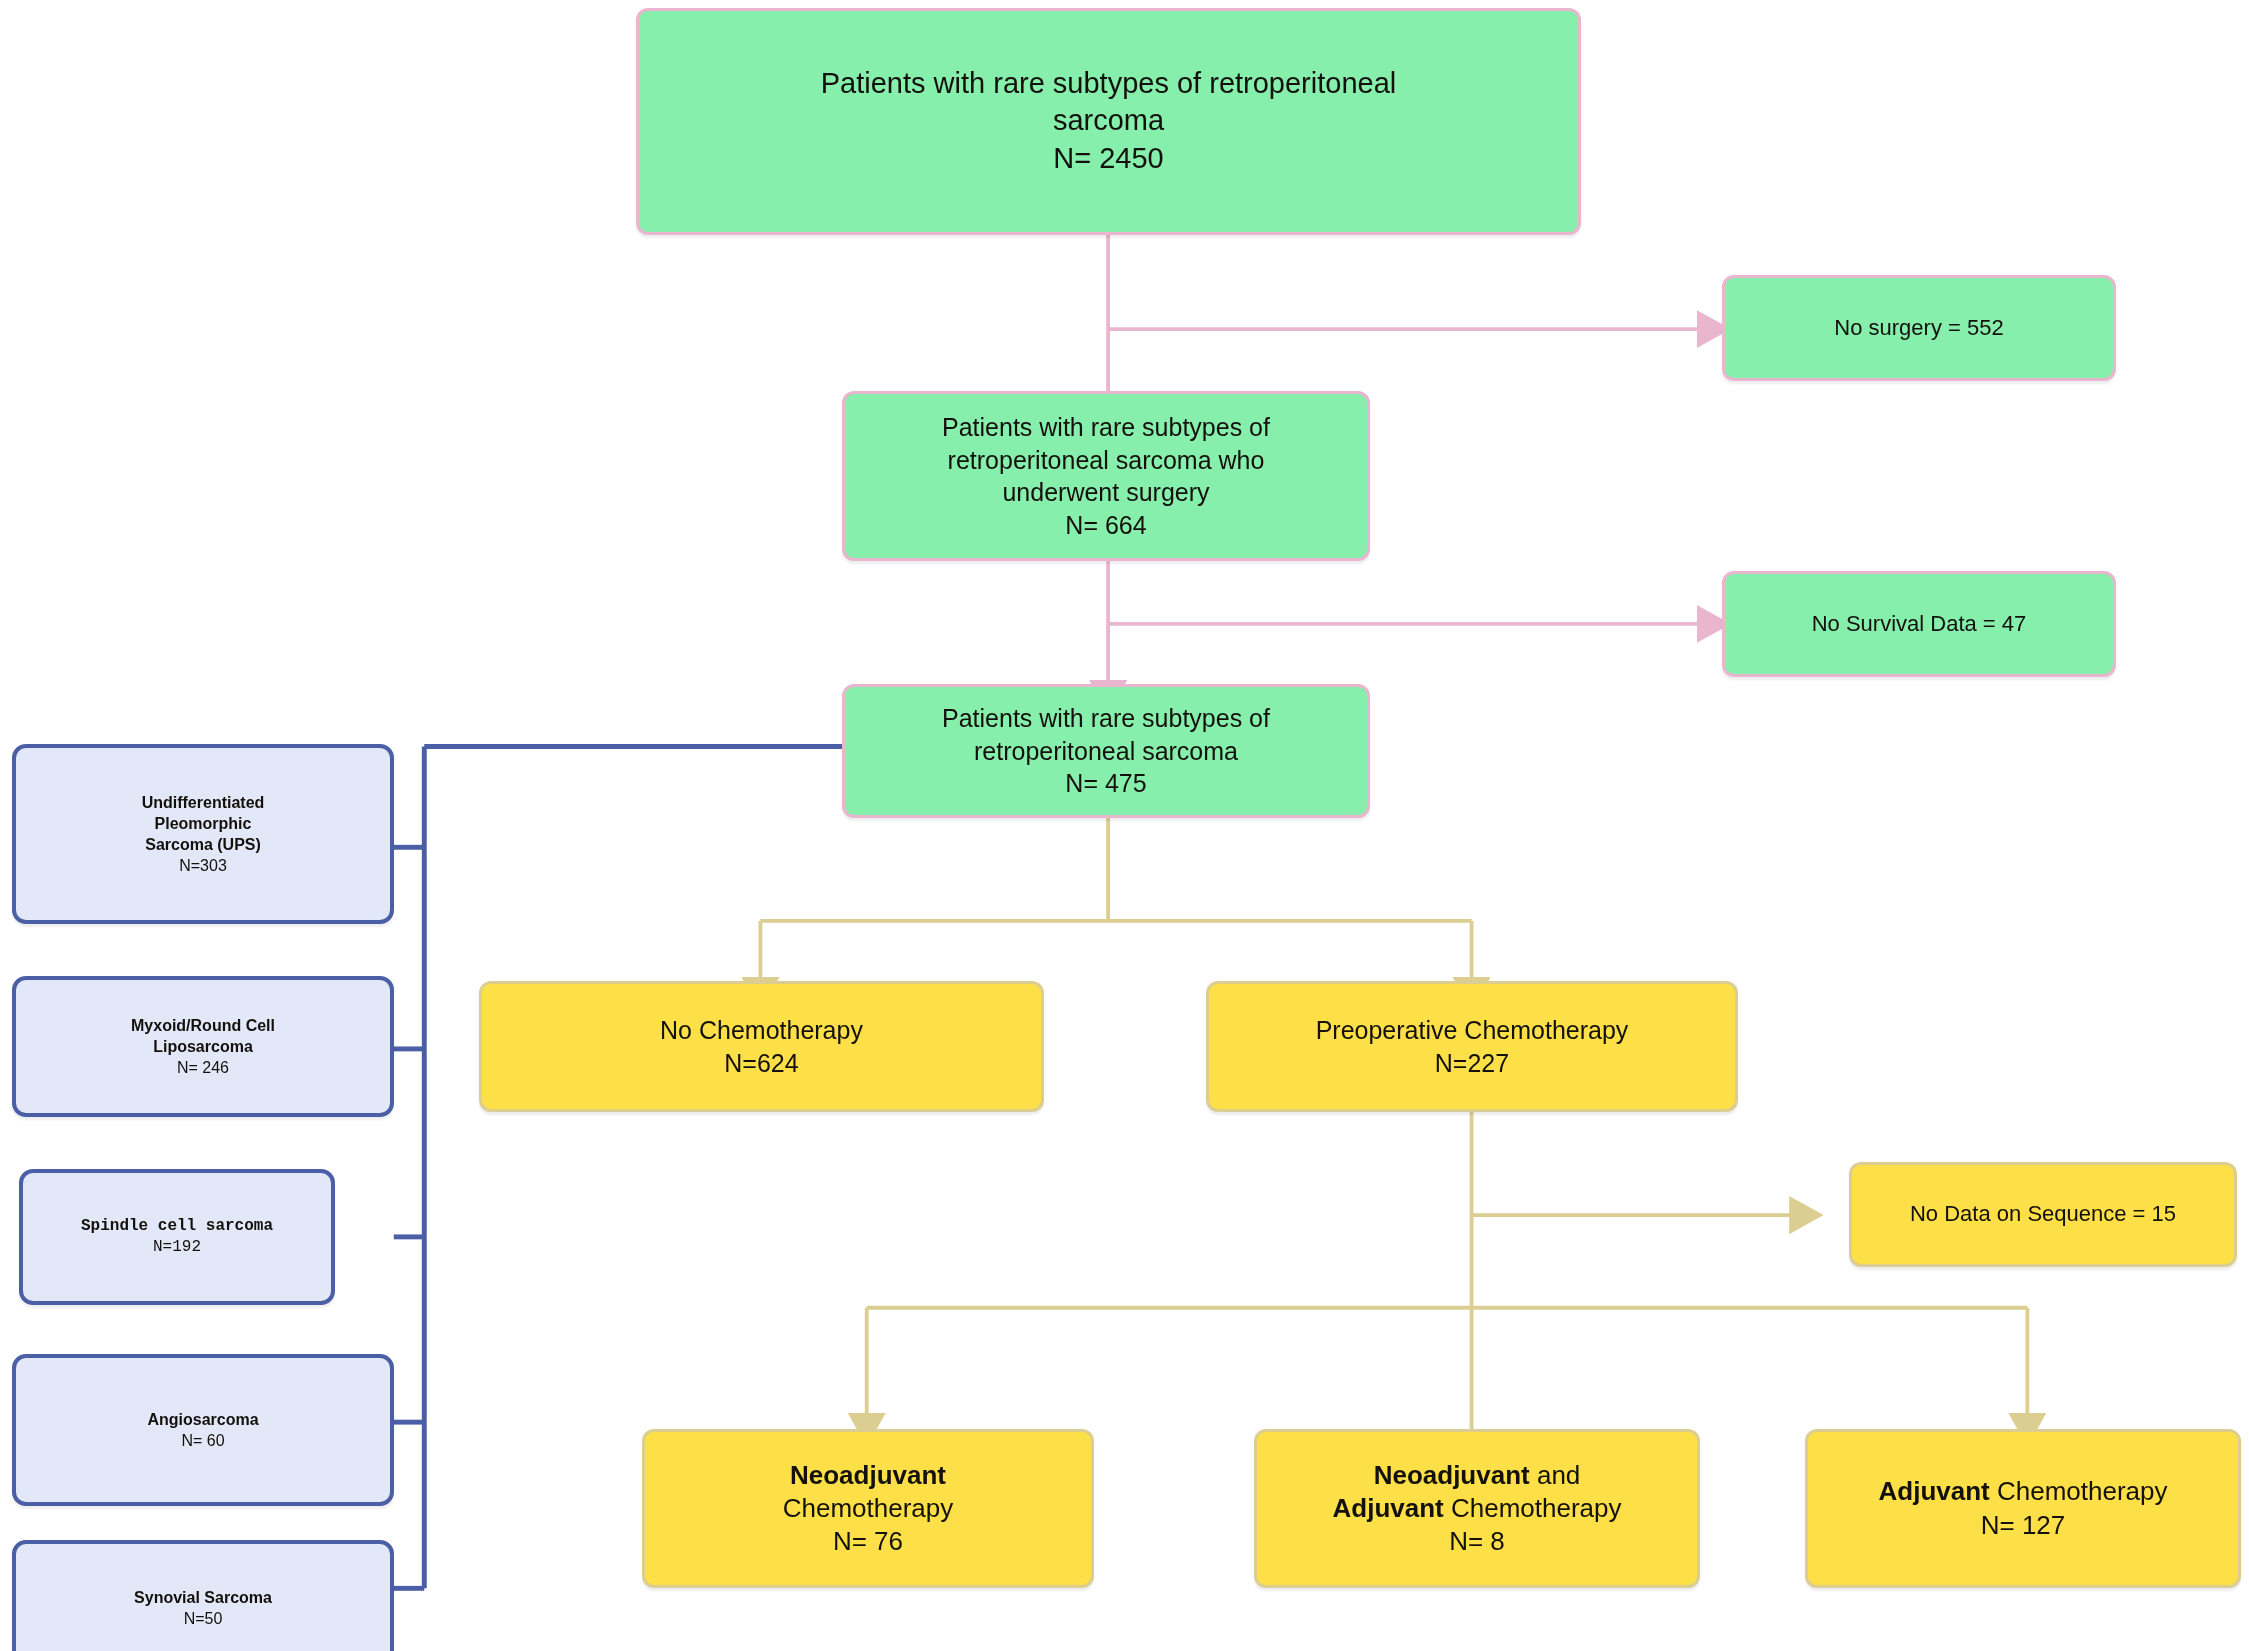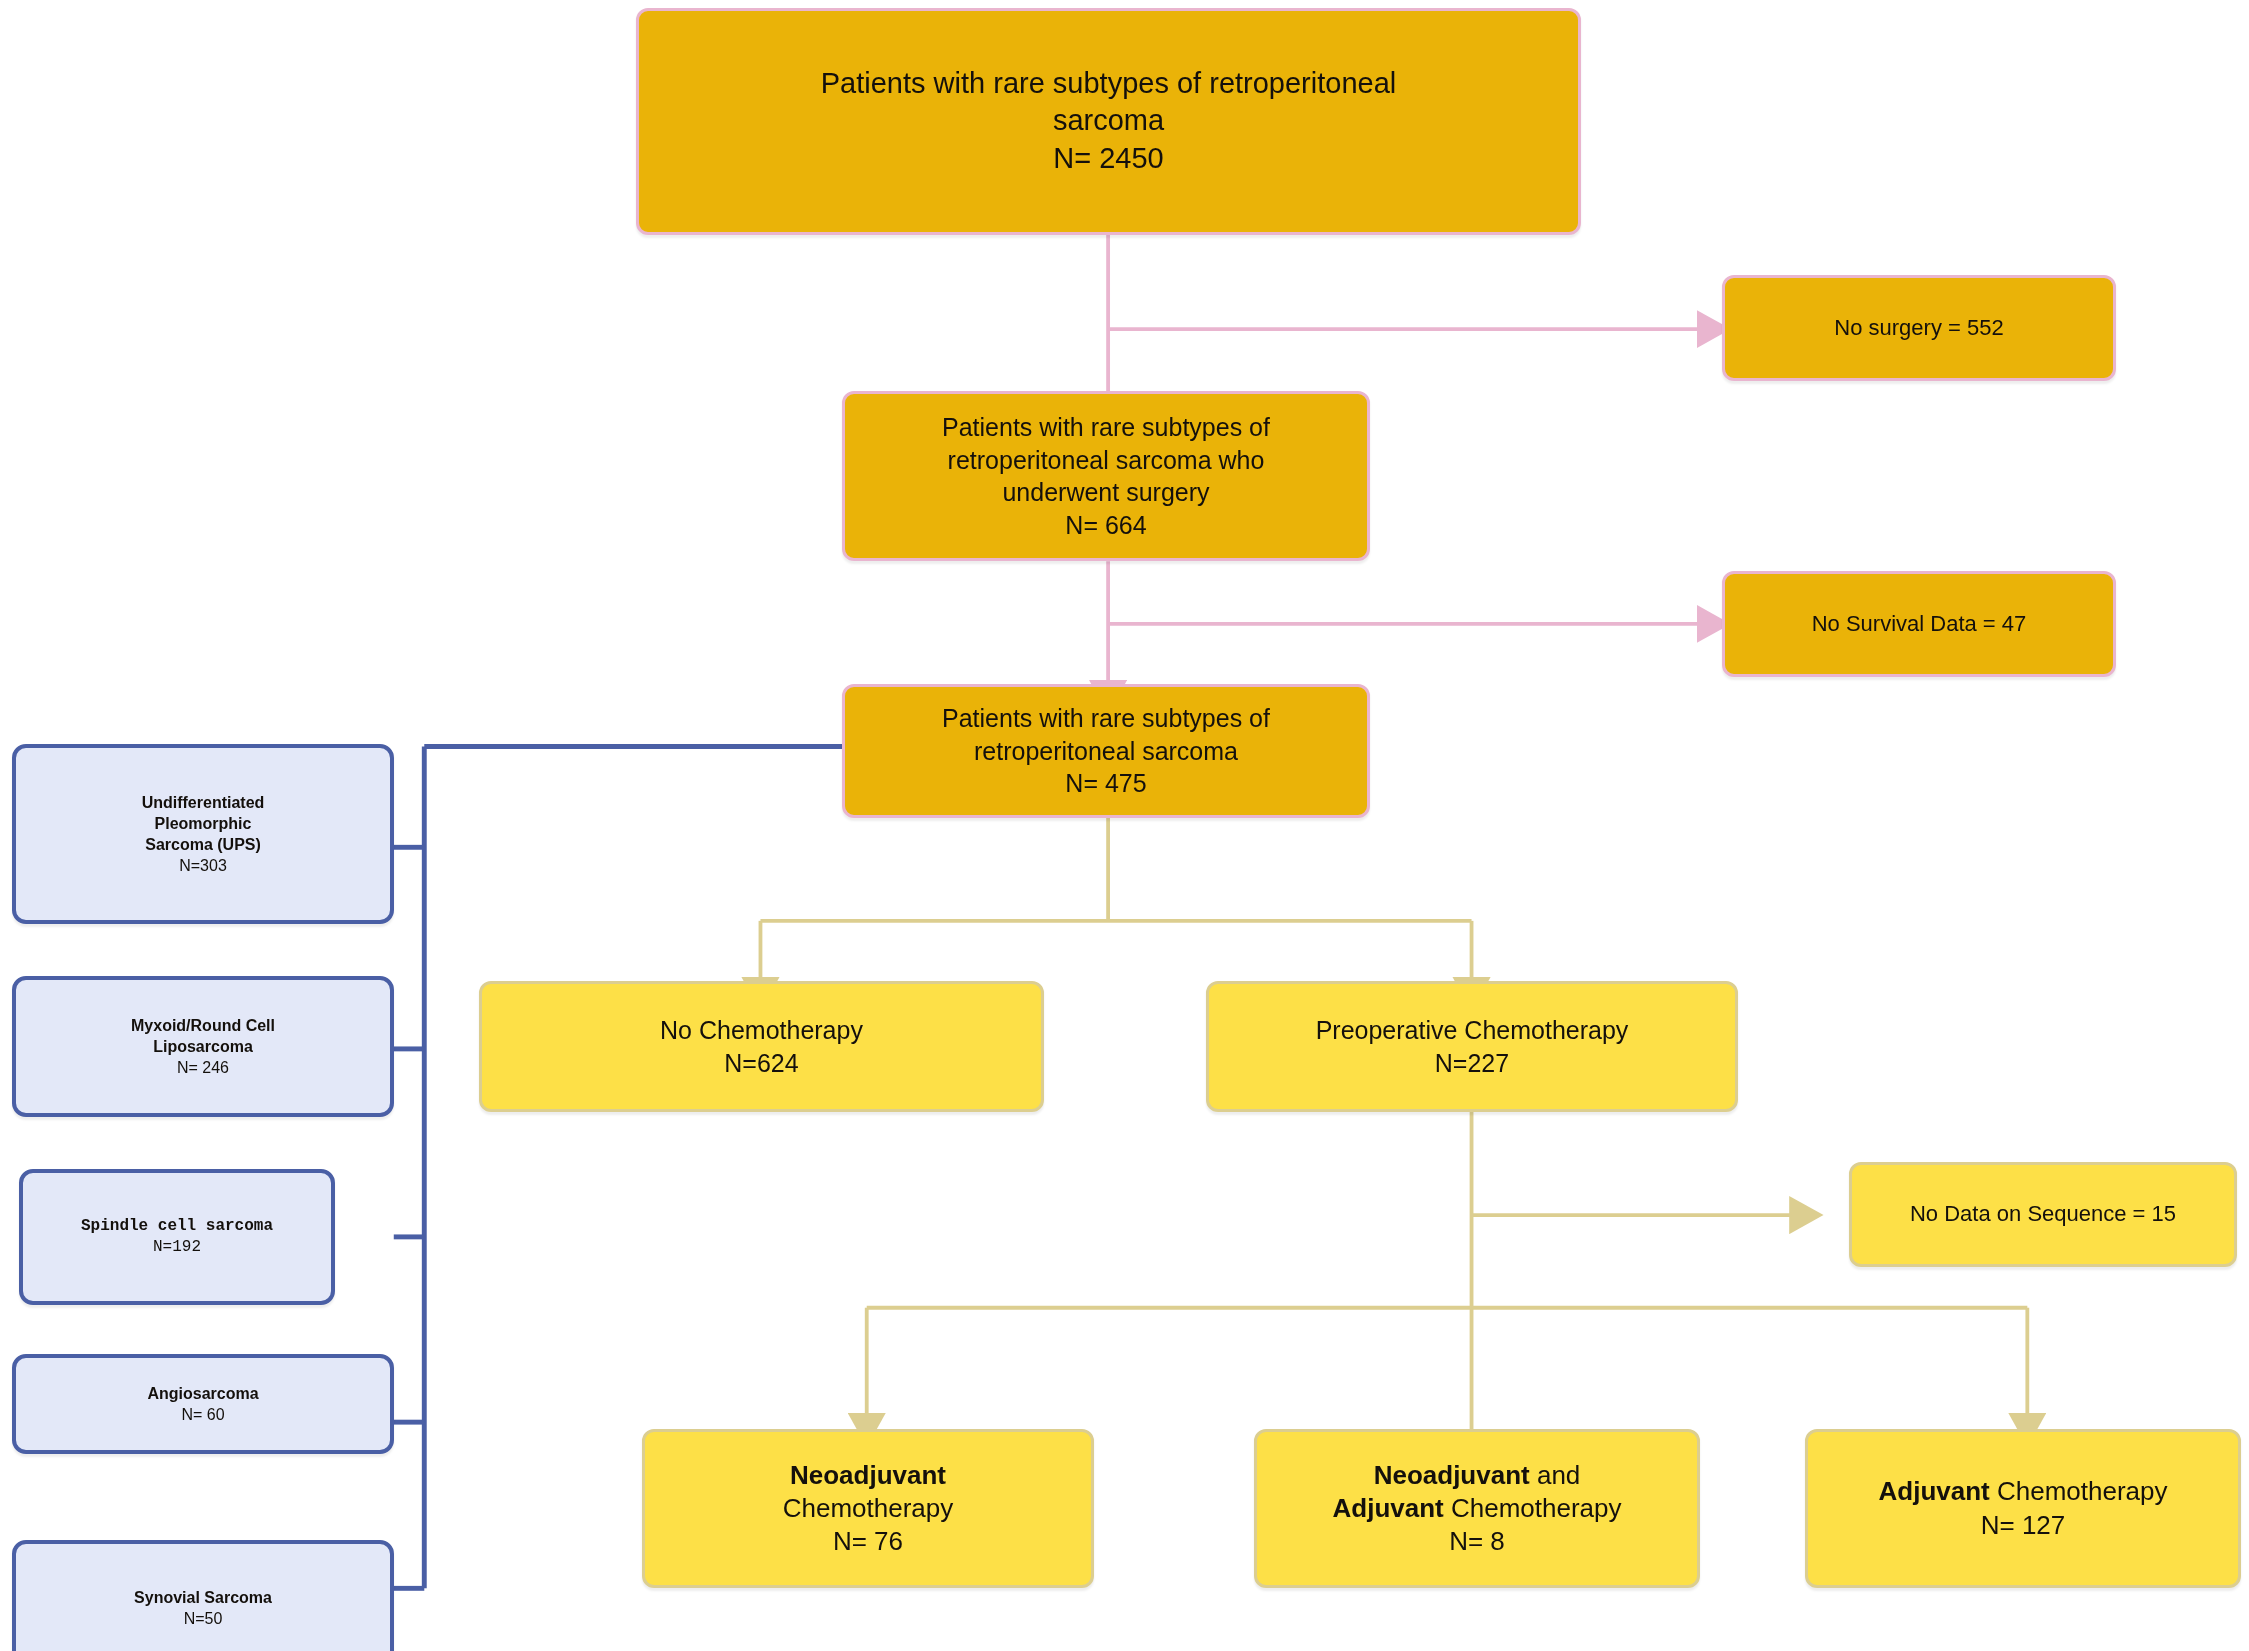--- a/index.html
+++ b/index.html
@@ -17,21 +17,21 @@
     display:flex;
     flex-direction:column;
     align-items:center;
     justify-content:center;
     text-align:center;
     border-radius:12px;
     color:#14100c;
   }
   .node .line{display:block;width:100%;}
   .pink{
-    background:#eab308;
+    background:#86efac;
     border:3.3px solid #E9B5CF;
     box-shadow:0 2.2px 2.2px rgba(0,0,0,0.07);
   }
   .yellow{
     background:#fde047;
     border:3.3px solid #DCCE90;
     box-shadow:0 2.2px 2.2px rgba(0,0,0,0.07);
   }
   .blue{
     background:#E3E8F8;
@@ -173,21 +173,21 @@
     <span class="line b">Myxoid/Round Cell</span>
     <span class="line b">Liposarcoma</span>
     <span class="line">N= 246</span>
   </div>
 
   <div class="node blue f44" style="left:19px;top:1169px;width:316px;height:136px;font-family:Liberation Mono, monospace;">
     <span class="line b">Spindle cell sarcoma</span>
     <span class="line">N=192</span>
   </div>
 
-  <div class="node blue f44" style="left:12px;top:1354px;width:382px;height:100px;">
+  <div class="node blue f44" style="left:12px;top:1354px;width:382px;height:152px;">
     <span class="line b">Angiosarcoma</span>
     <span class="line">N= 60</span>
   </div>
 
   <div class="node blue f44" style="left:12px;top:1540px;width:382px;height:136px;">
     <span class="line b">Synovial Sarcoma</span>
     <span class="line">N=50</span>
   </div>
 
 </div>

